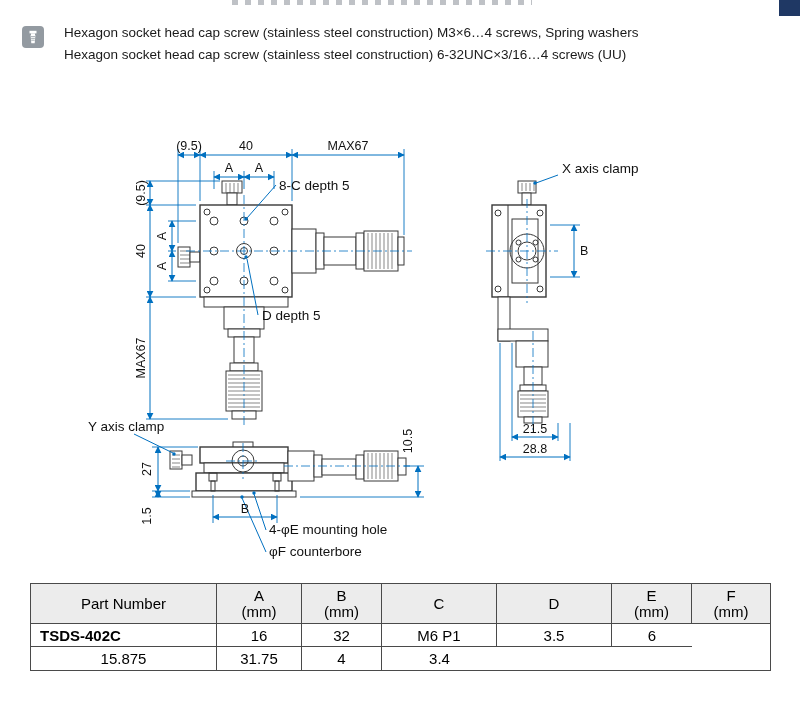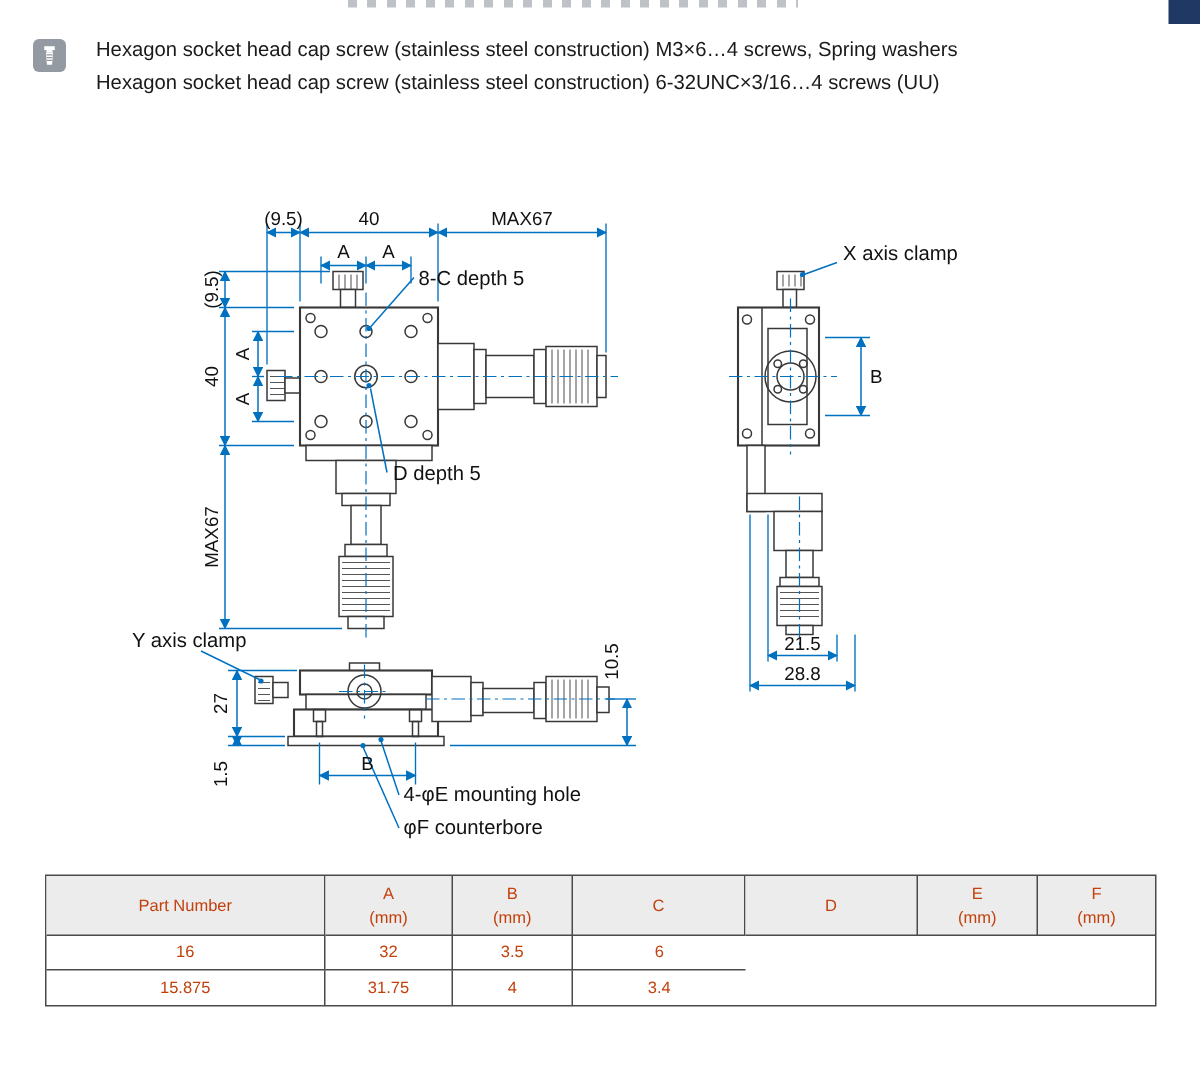--- a/index.html
+++ b/index.html
@@ -16,21 +16,21 @@
   .d{fill:#fff;stroke:#383838;stroke-width:1;}
   .dn{fill:none;stroke:#383838;stroke-width:1;}
   .kn{stroke:#555;stroke-width:.7;fill:none;}
   .ex{stroke:#0070c0;stroke-width:.9;}
   .dim{stroke:#0070c0;stroke-width:1;}
   .cl{stroke:#0070c0;stroke-width:.8;stroke-dasharray:9 3 2 3;}
   .ldr{stroke:#0070c0;stroke-width:1;fill:none;}
   .dot{fill:#0070c0;}
   .dt{font-size:12.5px;fill:#111;}
   .nt{font-size:13.5px;fill:#111;}
-  .spec-table{position:absolute;left:30px;top:583px;width:741px;border:1.6px solid #4a4a4a;font-size:11px;color:#c2410c;box-sizing:border-box;}
+  .spec-table{position:absolute;left:30px;top:583px;width:741px;border:1.6px solid #4a4a4a;font-size:15px;color:#000000;box-sizing:border-box;}
   .trow{display:grid;grid-template-columns:186px 85px 80px 115px 115px 80px 78px;}
   .trow>div{border-right:1px solid #4a4a4a;border-bottom:1px solid #4a4a4a;display:flex;align-items:center;justify-content:center;box-sizing:border-box;}
   .trow>div:last-child{border-right:none;}
   .trow:last-child>div{border-bottom:none;}
   .thead>div{background:#ececec;height:40px;flex-direction:column;line-height:16px;}
   .tdata>div{height:23px;}
   .part{justify-content:flex-start !important;padding-left:9px;font-weight:bold;}
 </style>
 </head>
 <body>
@@ -287,22 +287,24 @@
       <div>
           <span>E</span>
           <span>(mm)</span>
         </div>
       <div>
           <span>F</span>
           <span>(mm)</span>
         </div>
     </div>
     <div class="trow tdata">
+      <div class="part">TSDS-402C</div>
       <div>16</div>
       <div>32</div>
+      <div>M6 P1</div>
       <div>3.5</div>
       <div>6</div>
     </div>
     <div class="trow tdata">
       <div>15.875</div>
       <div>31.75</div>
       <div>4</div>
       <div>3.4</div>
     </div>
   </div>

